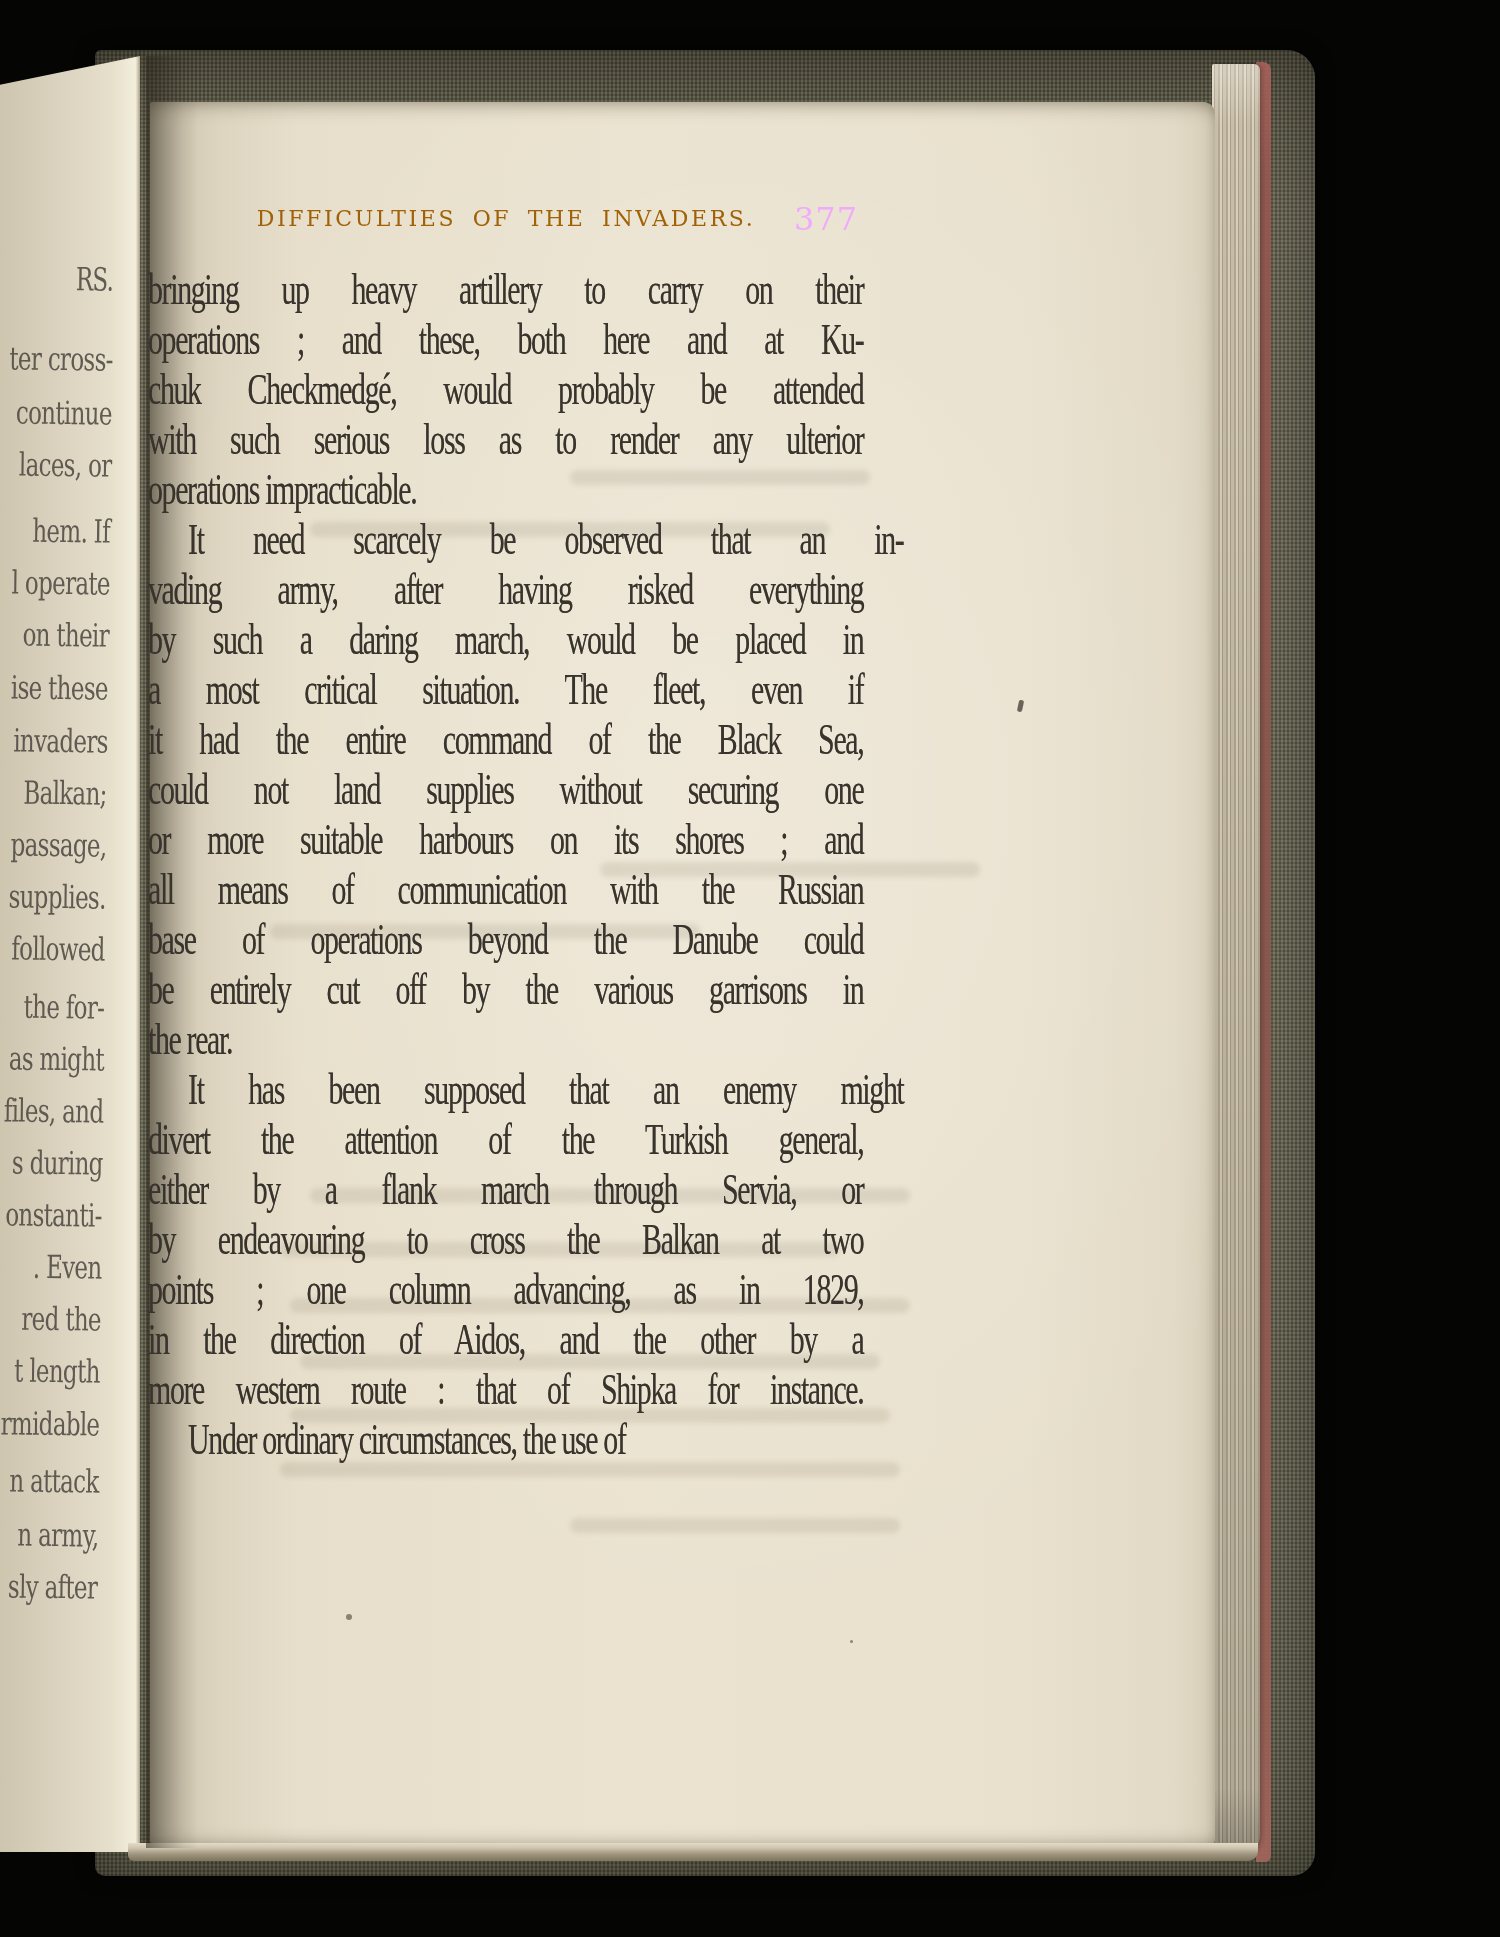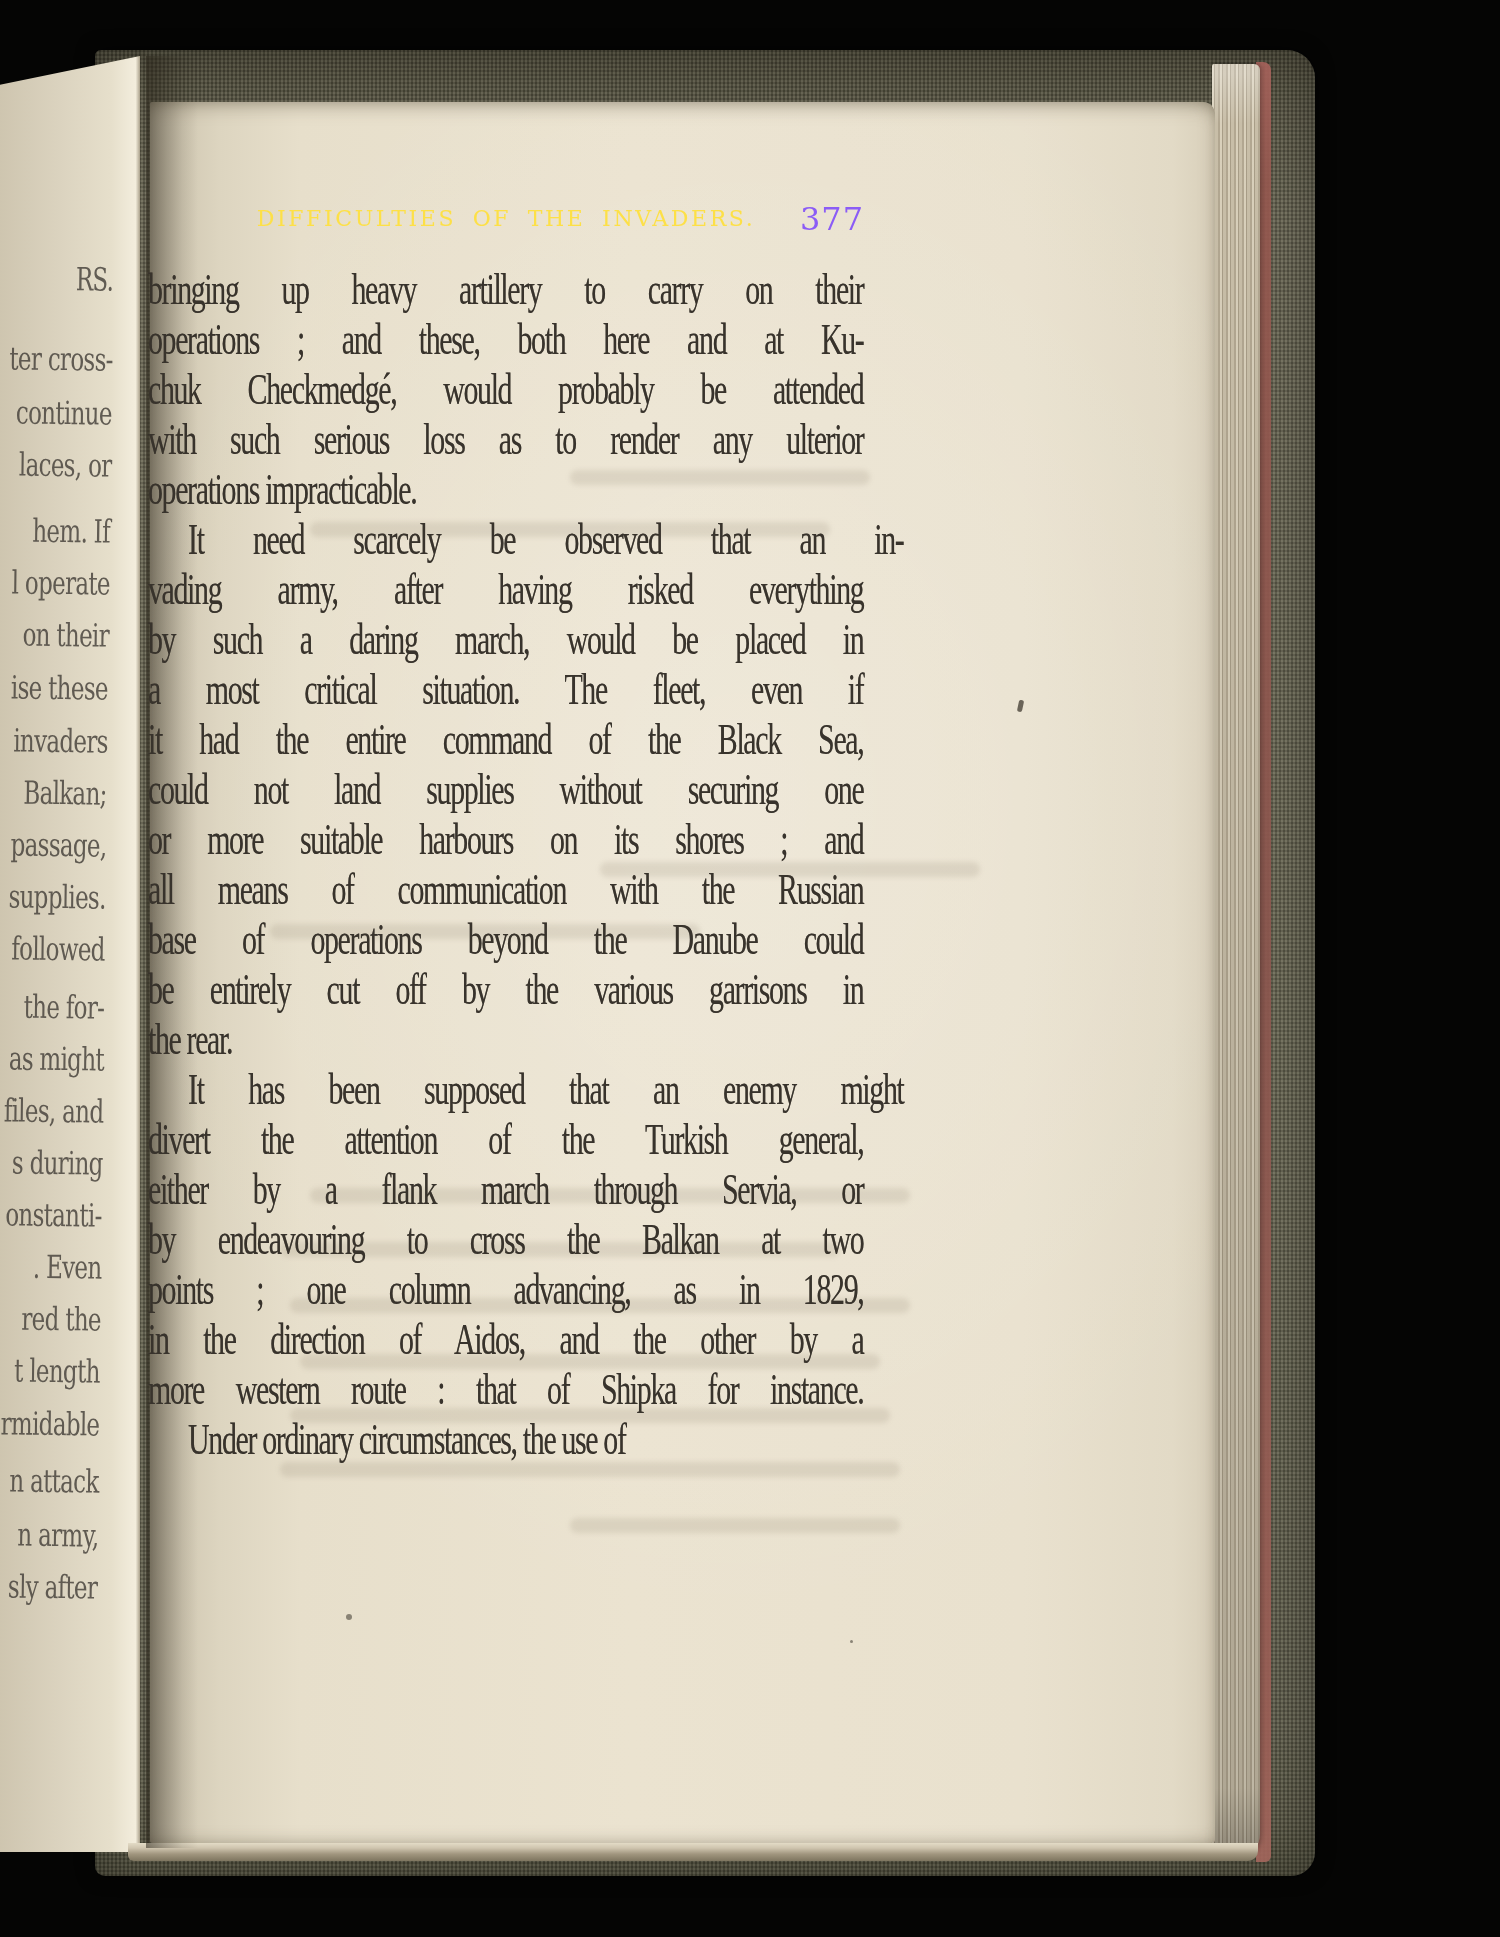--- a/index.html
+++ b/index.html
@@ -57,22 +57,22 @@
     z-index:4;}
 
   
   #bottom-edge{position:absolute;left:128px;top:1843px;width:1130px;height:18px;
     background:linear-gradient(180deg,#e3dbc6 0,#cfc5af 5px,#a1967f 11px,#7e755f 100%);
     border-radius:0 0 10px 6px;z-index:4;}
 
   
   #header-row{position:absolute;left:148px;top:200px;width:716px;height:34px;}
   #running-header{position:absolute;left:0;right:0;text-align:center;top:6px;
-    font-size:22px;letter-spacing:2.6px;word-spacing:7px;color:#fde047;}
-  #page-number{position:absolute;right:0;top:0;font-size:32px;letter-spacing:1px;color:#8b5cf6;}
+    font-size:22px;letter-spacing:2.6px;word-spacing:7px;color:#a16207;}
+  #page-number{position:absolute;right:6px;top:0;font-size:32px;letter-spacing:1px;color:#f0abfc;}
 
   
   #body-text{position:absolute;left:148px;top:265px;width:716px;}
   .line{width:1052px;font-size:44px;line-height:50px;letter-spacing:-2px;
     color:#38332c;text-align:justify;text-align-last:justify;white-space:nowrap;
     transform:scaleX(.68);transform-origin:0 0;
     text-shadow:0 0 .6px rgba(56,51,44,.55);}
   .line.njust{text-align:left;text-align-last:left;}
   .line.indent{padding-left:59px;}
 

